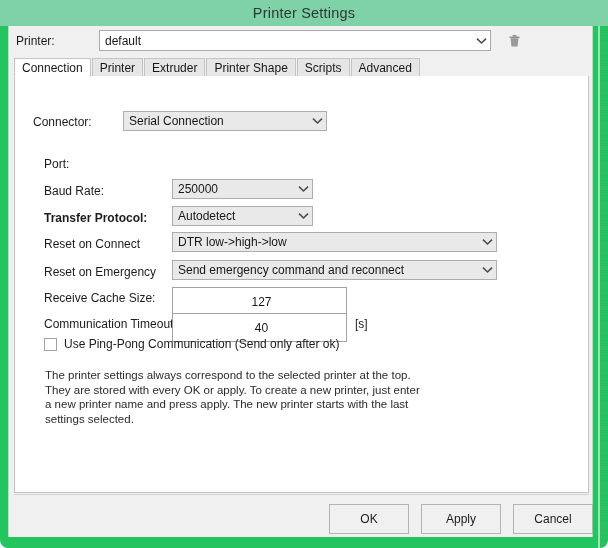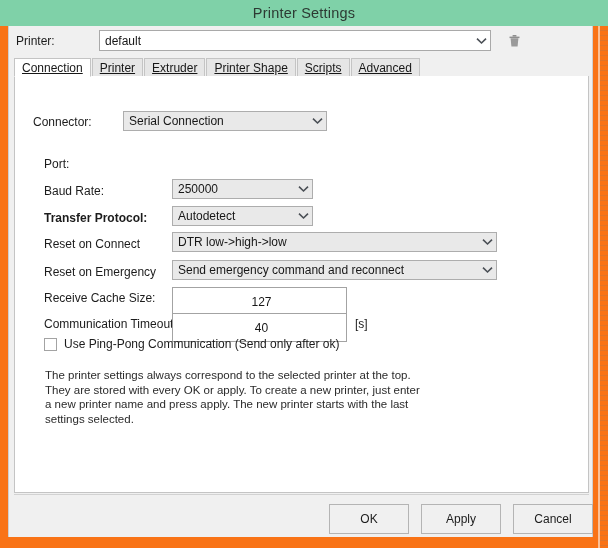--- a/index.html
+++ b/index.html
@@ -16,22 +16,23 @@
     color: #1c1c1c;
     -webkit-font-smoothing: antialiased;
   }
 
   
   #window {
     position: absolute;
     left: 0; top: 0;
     width: 608px;
     height: 548px;
-    background: #f97316;
-    box-sizing: border-box;
+    background: #22c55e;
+    box-sizing: border-box;
+    border-radius: 8px;
   }
 
   
   #bg-edge-texture {
     position: absolute;
     right: 0; top: 0;
     width: 8px;
     height: 548px;
     background: repeating-linear-gradient(
       180deg,
@@ -150,21 +151,20 @@
     line-height: 18px;
     padding: 0 7px;
     font-size: 12px;
     color: #171717;
     background: #e6e6e6;
     border: 1px solid #c4c4c4;
     border-bottom: none;
     box-sizing: border-box;
     margin-right: 1px;
     white-space: nowrap;
-    text-decoration: underline;
   }
   .tab.active {
     background: #ffffff;
     height: 19px;
     line-height: 18px;
     position: relative;
     z-index: 2;
     margin-bottom: -1px;
     border-bottom: 1px solid #ffffff;
   }

